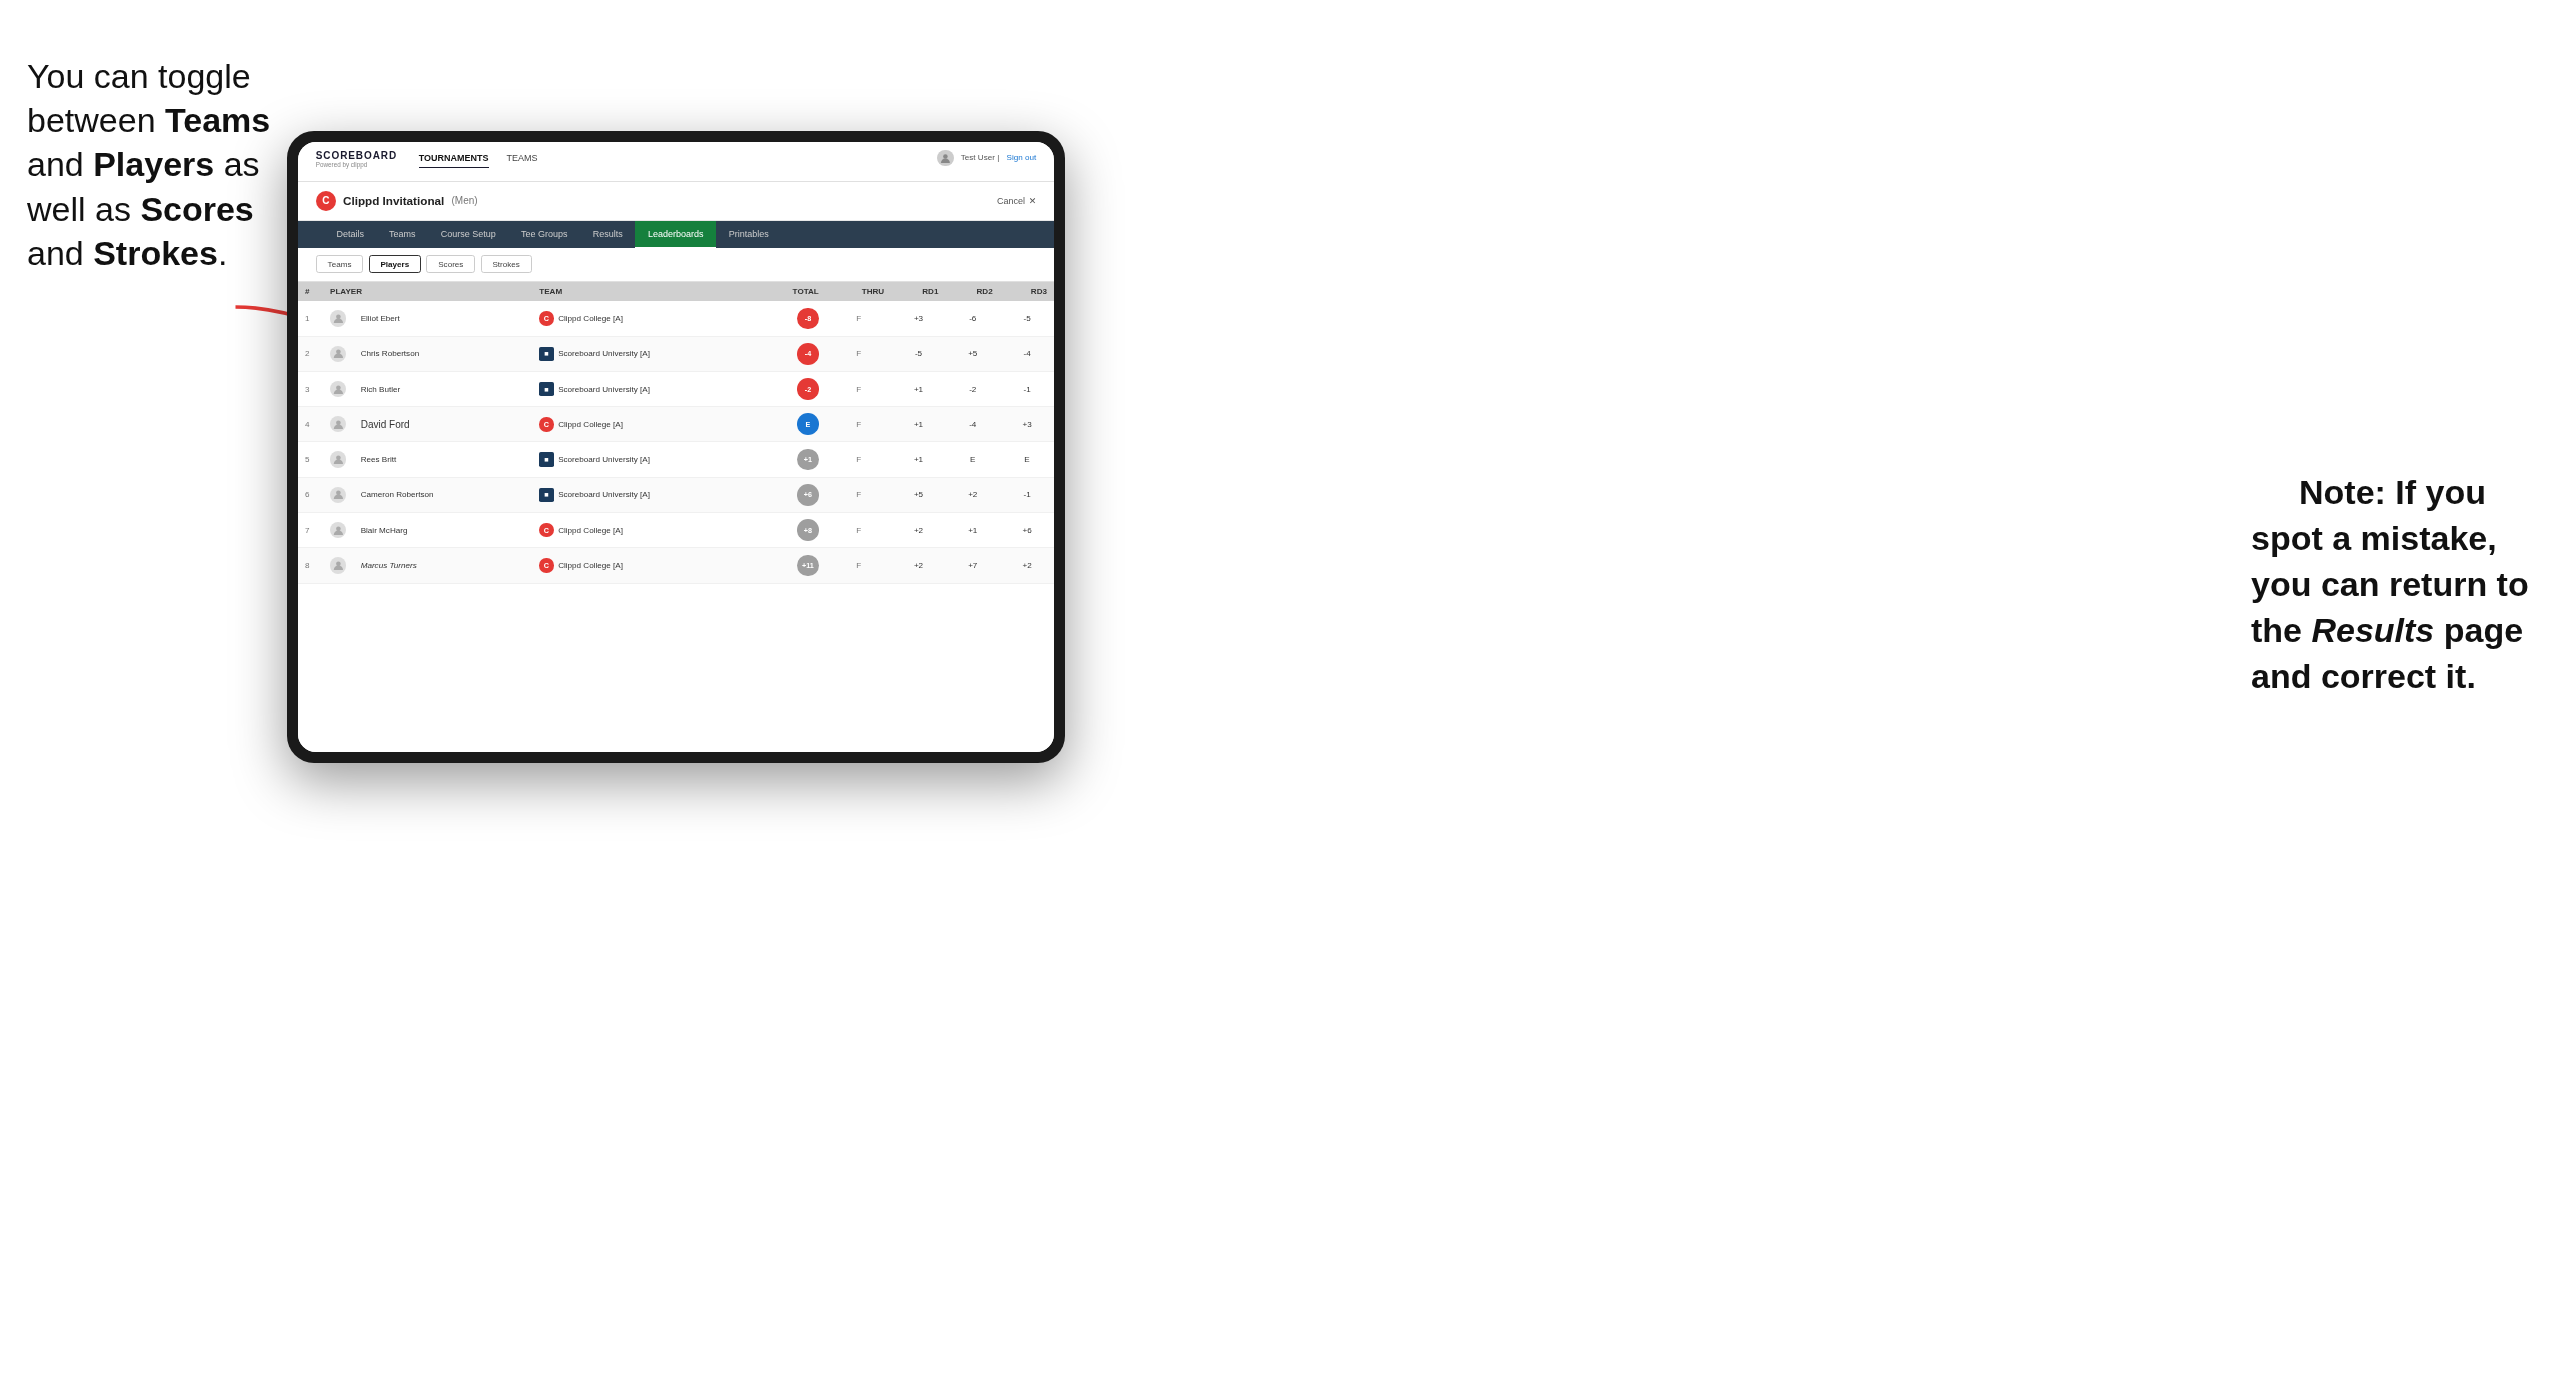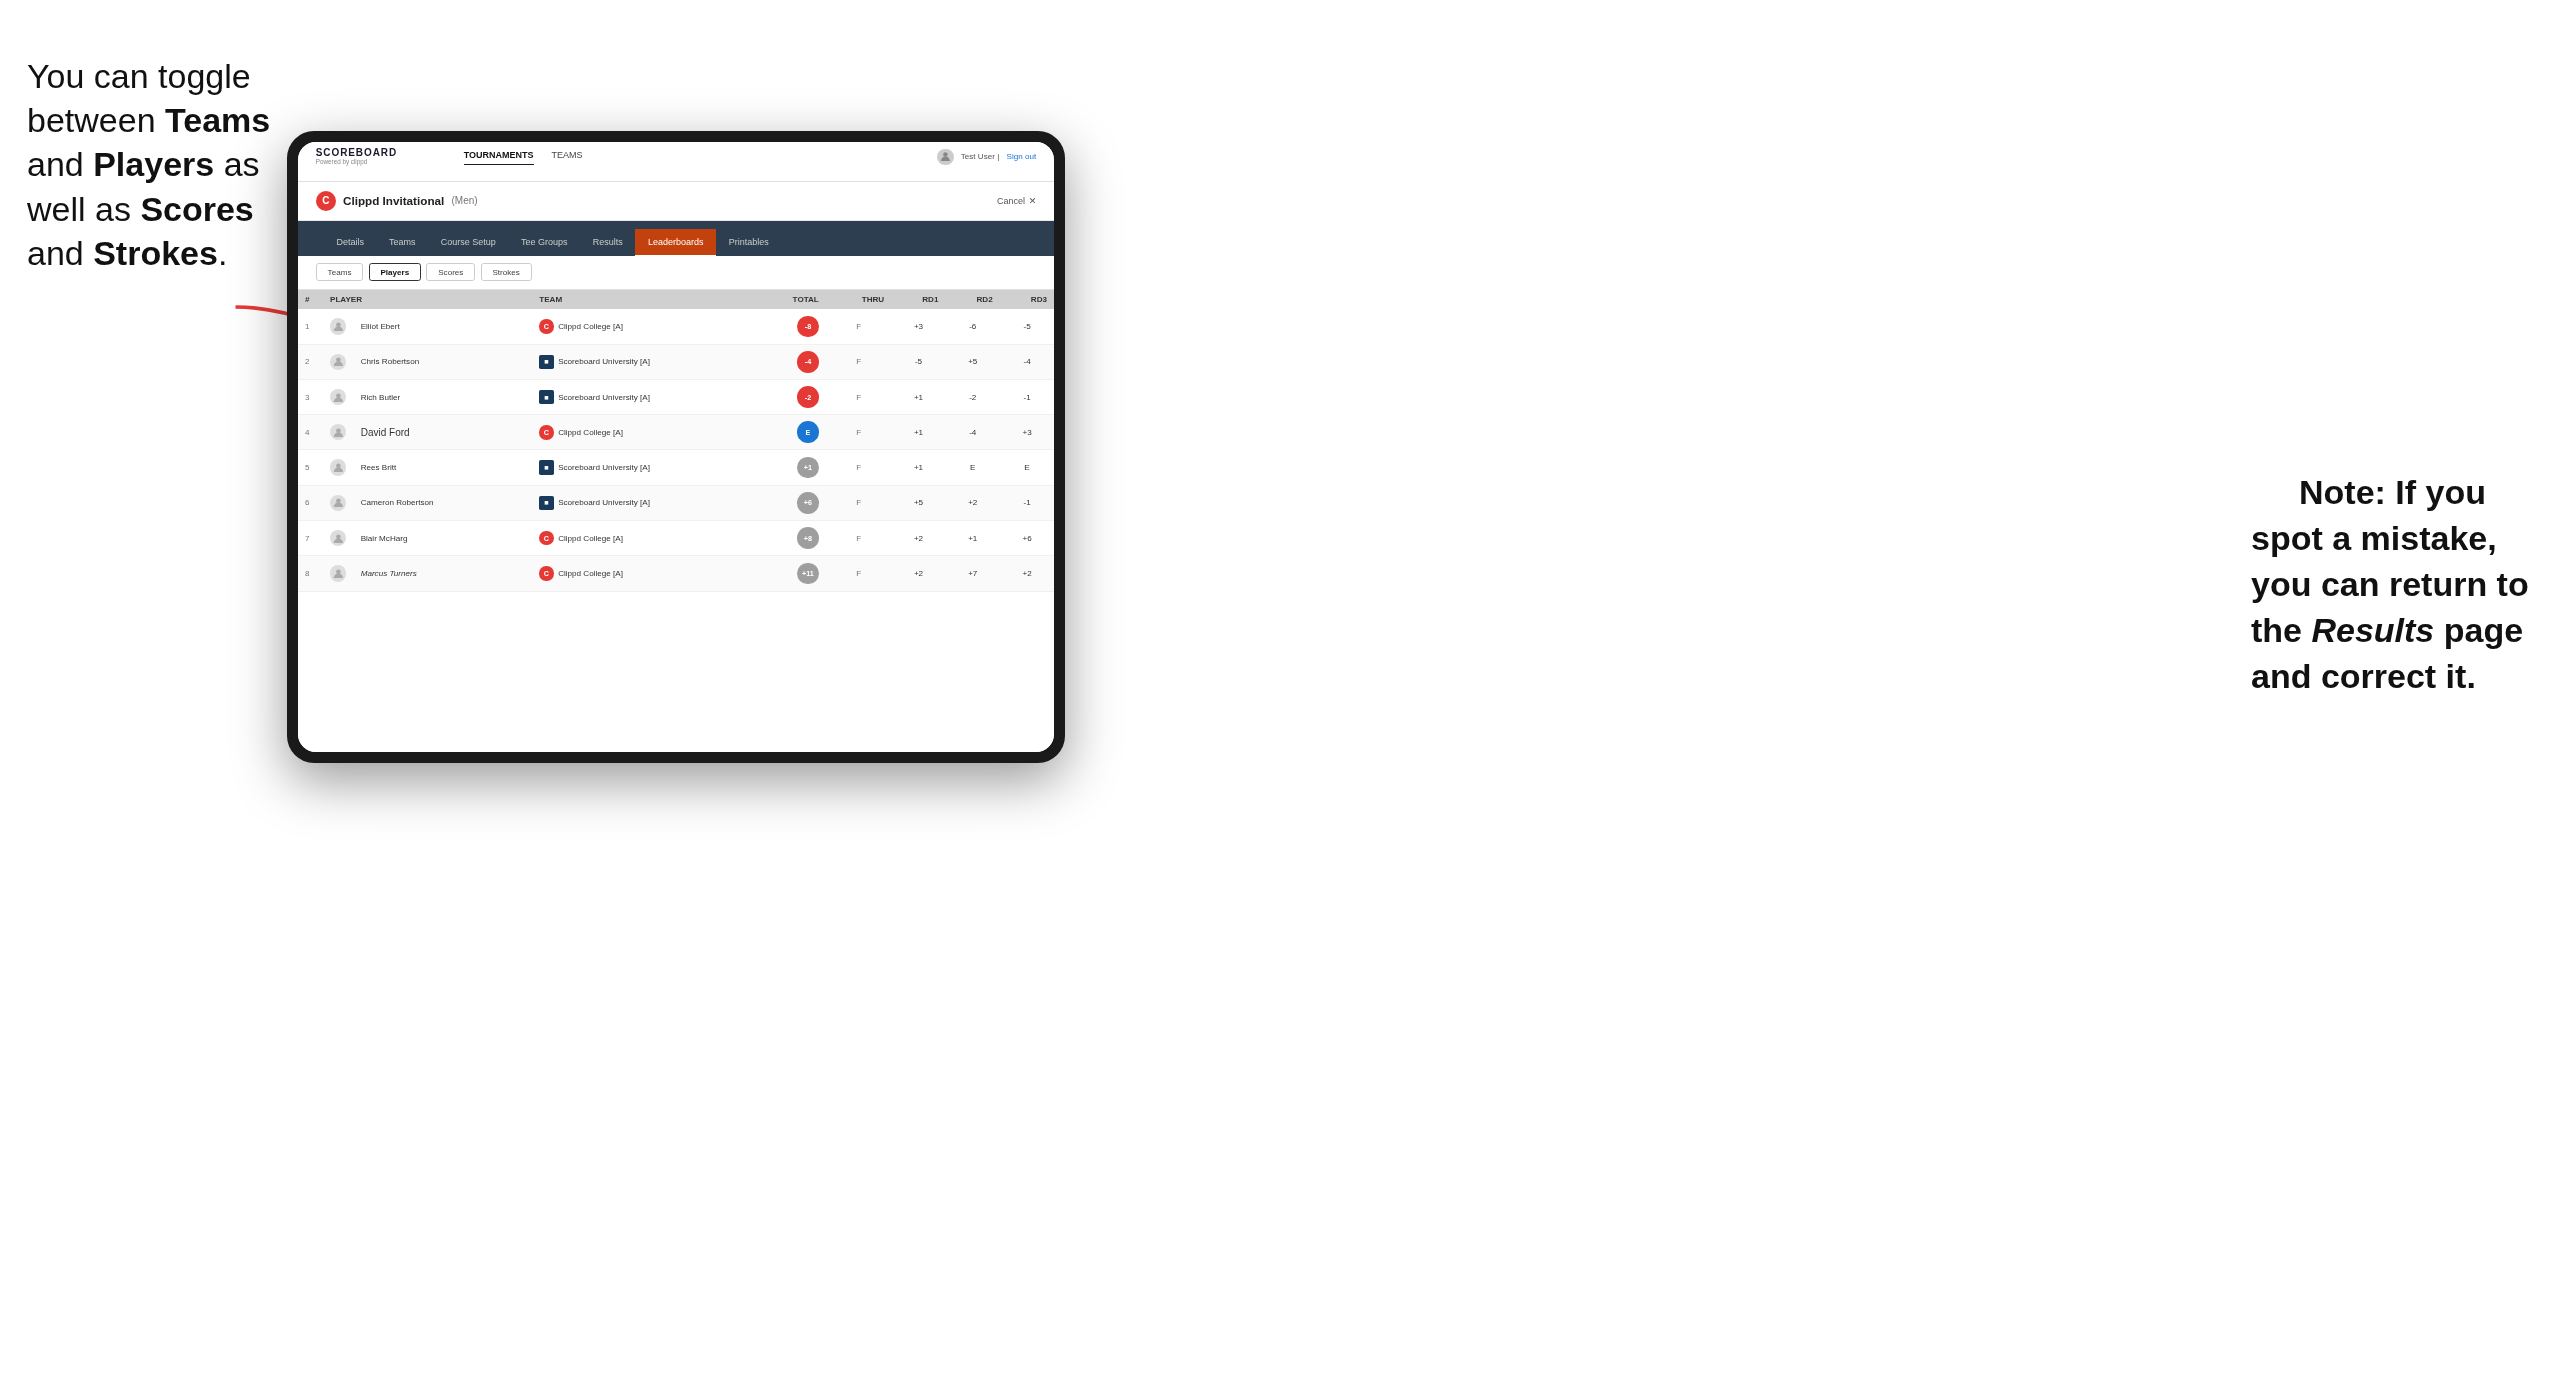--- a/index.html
+++ b/index.html
@@ -56,25 +56,24 @@
       overflow: hidden;
       display: flex;
       flex-direction: column;
     }
 
     
     .top-nav {
       background: #fff;
       border-bottom: 0.9px solid #e0e0e0;
       display: flex;
-      align-items: flex-end;
-      padding: 16px 18px;
+      align-items: flex-start;
+      padding: 8px 18px;
       height: 40px;
       flex-shrink: 0;
-      gap: 45px;
     }
     .logo-area {
       display: flex;
       flex-direction: column;
       margin-right: 21.7px;
     }
     .logo-text {
       font-size: 10px;
       font-weight: 800;
       letter-spacing: 0.9px;
@@ -177,23 +176,22 @@
     }
     .sub-nav-tab {
       padding: 8.1px 12.6px;
       font-size: 9px;
       color: #ccc;
       cursor: pointer;
       border-bottom: 1.8px solid transparent;
     }
     .sub-nav-tab.active {
       color: #fff;
-      background: #c2410c;
+      background: #15803d;
       border-bottom: 1.8px solid #fff;
-      margin-top: 8px;
     }
 
     
     .toggle-row {
       background: #fff;
       padding: 7.2px 18px;
       display: flex;
       gap: 5.4px;
       border-bottom: 0.9px solid #e0e0e0;
       flex-shrink: 0;

